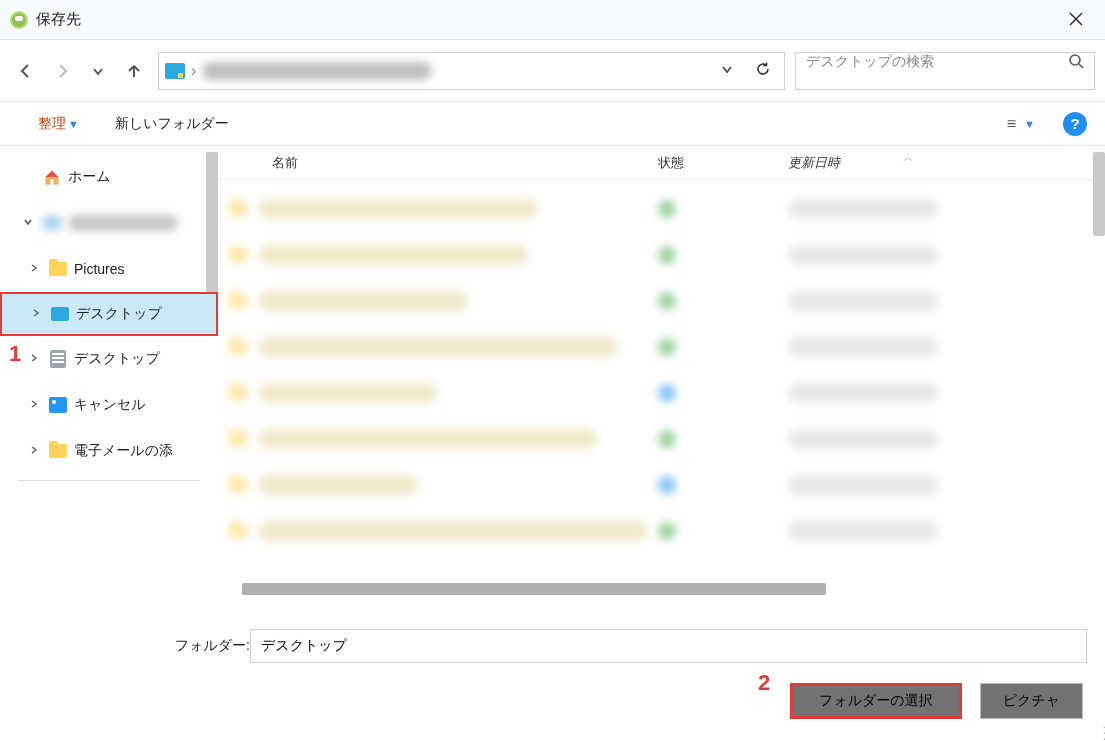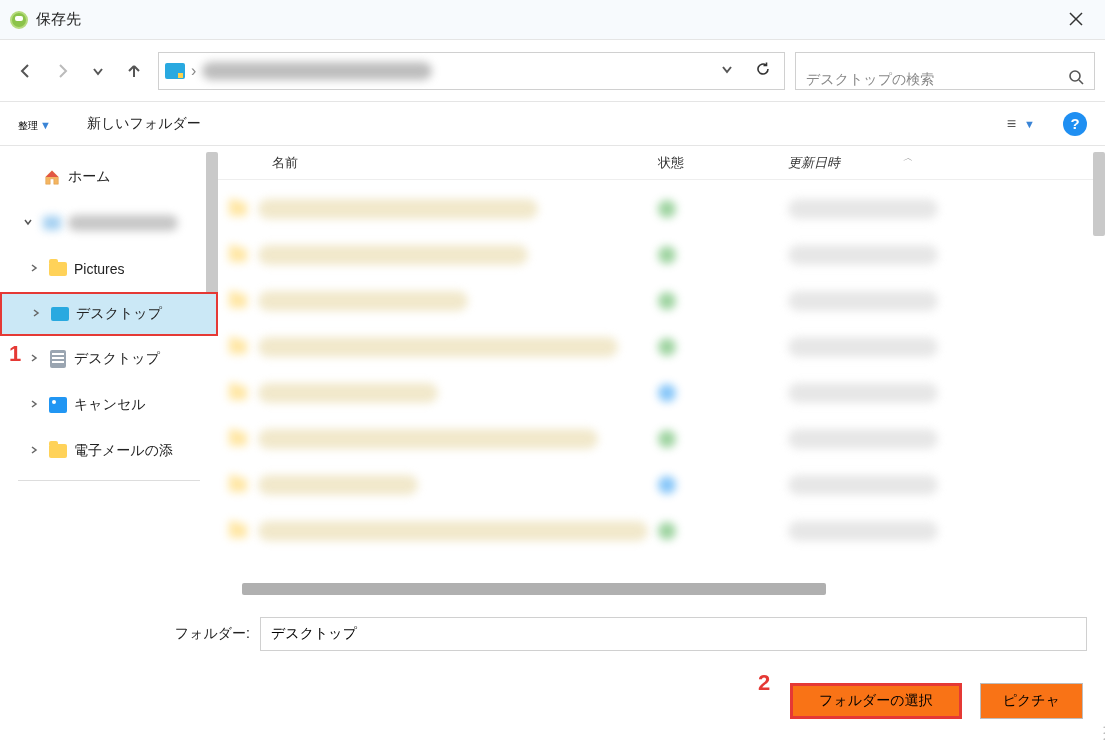--- a/index.html
+++ b/index.html
@@ -14,26 +14,26 @@
 .navrow { height: 62px; display: flex; align-items: center; padding: 0 10px; gap: 4px; border-bottom: 1px solid #e5e5e5; }
 .navbtn { width: 32px; height: 32px; display: flex; align-items: center; justify-content: center; color: #666; }
 .navbtn.disabled { color: #bbb; }
 .pathbox { flex: 1; height: 38px; border: 1px solid #d0d0d0; display: flex; align-items: center; padding: 0 6px; gap: 6px; margin: 0 6px 0 4px; }
 .pathbox .desktop-icon { width: 20px; height: 16px; background: #29a9e0; border-radius: 2px; position: relative; }
 .pathbox .desktop-icon::after { content:""; position:absolute; right:2px; bottom:1px; width:5px; height:5px; background:#ffd24d; }
 .pathbox .path-text { color:#333; flex:1; }
 .pathbox .chev { width: 30px; text-align: center; color:#555; }
 .pathbox .refresh { width: 30px; text-align: center; color:#333; }
 .blurred { filter: blur(4px); opacity: 0.55; }
-.searchbox { width: 300px; height: 38px; border: 1px solid #d0d0d0; display: flex; align-items: flex-end; padding: 0 10px; color:#888; }
+.searchbox { width: 300px; height: 38px; border: 1px solid #d0d0d0; display: flex; align-items: flex-start; padding: 0 10px; color:#888; }
 .searchbox .ph { flex:1; font-size:14px; }
 .searchbox .sicon { color:#555; }
 
 .toolrow { height: 44px; display: flex; align-items: center; padding: 0 18px; gap: 28px; border-bottom: 1px solid #e5e5e5; }
-.toolrow .organize { color:#000000; font-size:10px; }
+.toolrow .organize { color:#c2410c; font-size:14px;margin-left:20px; }
 .toolrow .caret { color:#3a84d6; font-size:11px; margin-left:2px; }
 .toolrow .newf { font-size:14px; color:#222;margin-left:8px; }
 .toolrow .spacer { flex:1; }
 .toolrow .viewopts { color:#555; display:flex; align-items:center; gap:6px; font-size:16px; }
 .toolrow .help { width:24px; height:24px; border-radius:50%; background:#1f8ff2; color:#fff; display:flex; align-items:center; justify-content:center; font-size:15px; font-weight:bold; }
 
 .mainarea { display:flex; height: 453px; }
 .sidebar { width: 218px; padding: 8px 0; overflow: hidden; position:relative; }
 .sidebar hr { margin: 6px 18px; border:none; border-top:1px solid #ddd; }
 .tree-item { display:flex; align-items:center; height:46px; padding: 0 8px 0 20px; font-size:14px; color:#222; gap:6px; position:relative; }
@@ -64,25 +64,25 @@
 .row .ricon { width:40px; display:flex; justify-content:center; }
 .row .rname { width:400px; }
 .row .rstate { width:130px; }
 .row .rdate { flex:1; }
 .blurblob { height:20px; border-radius:10px; }
 .blob-name { background:#e6d6a1; }
 .blob-state { width:18px; height:18px; border-radius:50%; }
 .blob-date { background:#d3d3d3; }
 
 .bottom { height: 142px; padding: 14px 18px 8px; position:relative; }
-.folder-line { display:flex; align-items:center; gap:10px; margin-top:4px; }
+.folder-line { display:flex; align-items:center; margin-top:16px; }
 .folder-line label { font-size:14px; color:#222; width:232px; text-align:right; }
 .folder-input { flex:1; height:34px; border:1px solid #d0d0d0; padding:0 10px; font-size:14px; }
 .buttons { position:absolute; right:22px; bottom:22px; display:flex; gap:18px; }
-.btn { height:36px; padding:0 22px; border:1px solid #bdbdbd; background:#f97316; font-size:14px; cursor:pointer; display:flex; align-items:center; }
+.btn { height:36px; padding:0 22px; border:1px solid #bdbdbd; background:#737373; font-size:14px; cursor:pointer; display:flex; align-items:center; }
 .btn.primary { border:3px solid #e53935; padding:0 26px; }
 
 .annot { position:absolute; color:#e53935; font-weight:bold; font-size:22px; font-family: Arial, sans-serif; z-index:50; }
 .annot.a1 { left:9px; top:341px; }
 .annot.a2 { left:758px; top:670px; }
 
 .resize-grip { position:absolute; right:2px; bottom:2px; color:#bbb; font-size:11px; letter-spacing:-3px; line-height:6px; }
 </style>
 </head>
 <body>

